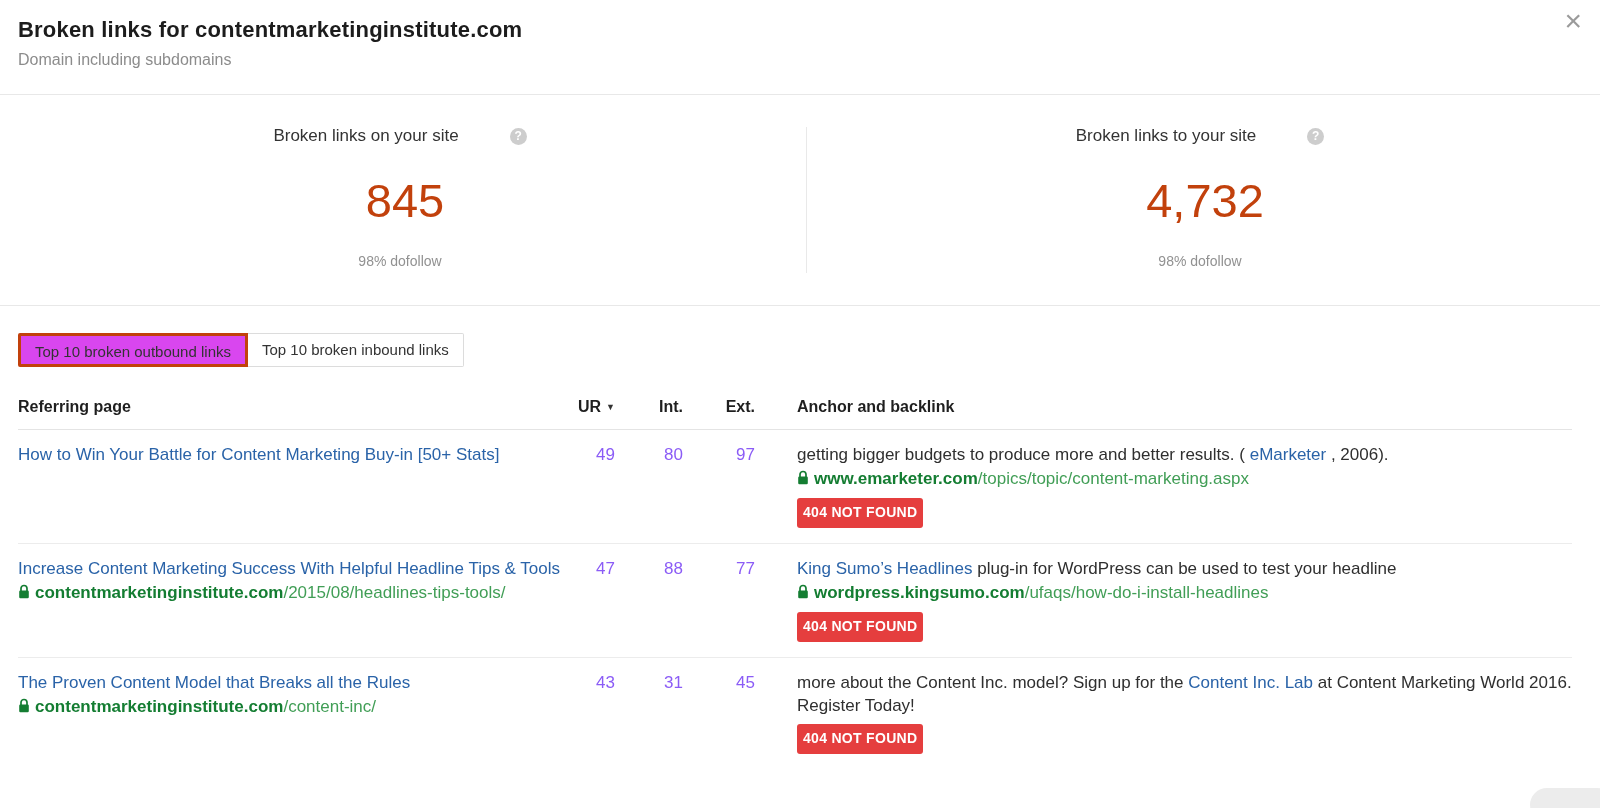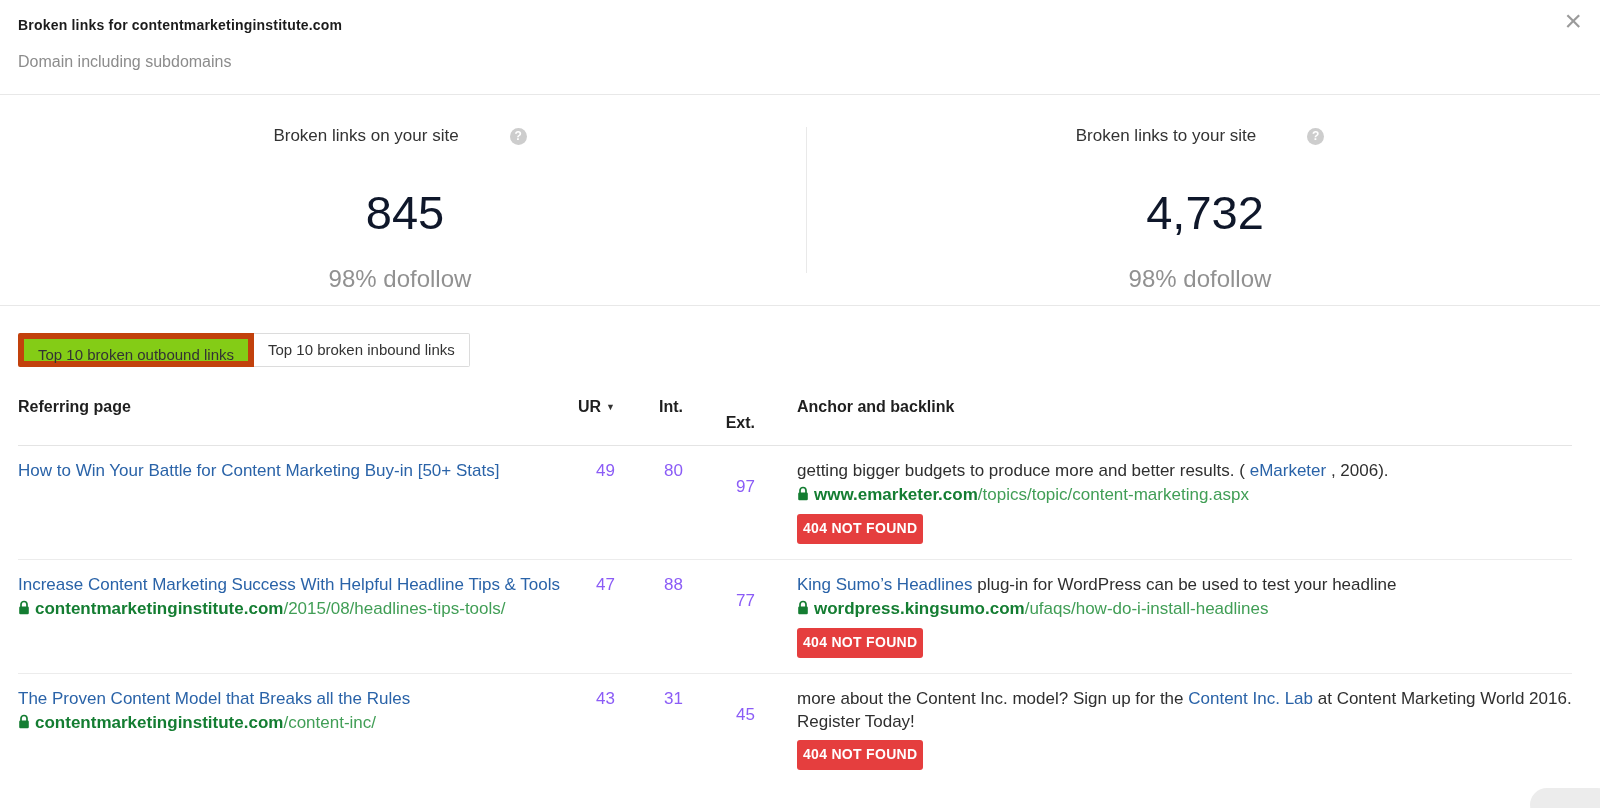--- a/index.html
+++ b/index.html
@@ -1,52 +1,52 @@
 <!DOCTYPE html>
 <html><head>
 <meta charset="utf-8">
 <style>
   * { margin: 0; padding: 0; box-sizing: border-box; }
   html, body { width: 1600px; height: 808px; overflow: hidden; background: #fff;
     font-family: "Liberation Sans", "DejaVu Sans", sans-serif; color: #2b2b2b; }
 
   
   .modal-header { position: relative; height: 95px; padding: 17px 18px 0; border-bottom: 1px solid #e8e8e8; }
-  .modal-title { font-size: 14px; font-weight: 700; color: #1c1c1c; letter-spacing: .2px; }
-  .modal-subtitle { margin-top: 20px; font-size: 16px; color: #8c8c8c; }
+  .modal-title { font-size: 22px; font-weight: 700; color: #1c1c1c; letter-spacing: .2px; }
+  .modal-subtitle { margin-top: 8px; font-size: 16px; color: #8c8c8c; }
   .close-btn { position: absolute; top: 6px; right: 18px; font-size: 30px; color: #9b9b9b;
     background: none; border: none; cursor: pointer; line-height: 1; font-family: inherit; }
 
   
   .stats { position: relative; display: flex; height: 211px; border-bottom: 1px solid #e8e8e8; }
   .stat { flex: 1; text-align: center; padding-top: 31px; }
   .stat-label { font-size: 17px; color: #333; display: inline-flex; align-items: center; gap: 44px; }
   .help-icon { display: inline-block; width: 17px; height: 17px; margin-left: 7px; border-radius: 50%;
     background: #cdcdcd; color: #fff; font-size: 12px; font-weight: 700; line-height: 17px; text-align: center; }
-  .stat-value { margin-top: 39px; font-size: 47px; color: #0f172a; padding-left: 10px; }
-  .stat-detail { margin-top: 25px; font-size: 24px; color: #919191; }
+  .stat-value { margin-top: 27px; font-size: 47px; color: #c2410c; padding-left: 10px; }
+  .stat-detail { margin-top: 25px; font-size: 14px; color: #919191; }
   .stats-divider { position: absolute; left: 806px; top: 32px; bottom: 32px; width: 1px; background: #e9e9e9; }
 
   
   .tabs { display: inline-flex; margin: 27px 0 0 18px; }
   .tab { font-size: 15px; color: #333; line-height: 32px; height: 34px; padding: 0 14px;
     cursor: pointer; white-space: nowrap; }
-  .tab.active { background: #84cc16; border: 6px solid #c2410c; border-radius: 2px 0 0 2px; }
+  .tab.active { background: #d946ef; border: 3px solid #c2410c; border-radius: 2px 0 0 2px; }
   .tab.inactive { background: #fff; border: 1px solid #dcdcdc; border-left: none; border-radius: 0 2px 2px 0; }
 
   
   .table { margin: 0 28px 0 18px; }
   .thead { display: flex; padding: 31px 0 13px; border-bottom: 1px solid #e4e4e4;
     font-size: 16px; font-weight: 700; color: #1f1f1f; }
   .trow { display: flex; padding: 13px 0 15px; border-bottom: 1px solid #ececec; font-size: 17px; line-height: 23px; }
   .trow:last-child { border-bottom: none; }
   .c-ref { width: 545px; word-break: break-all; }
   .c-ur  { width: 52px;  text-align: right; }
   .c-int { width: 68px;  text-align: right; }
-  .c-ext { width: 72px;  text-align: right; margin-top: 16px; }
+  .c-ext { width: 72px;  text-align: right; }
   .c-anchor { flex: 1; margin-left: 42px; color: #2f2f2f; }
   .sort-icon { font-size: 9px; color: #333; margin-left: 5px; vertical-align: 2px; }
   .num { color: #8b5cf6; }
 
   a.blue-link { color: #2a63a8; text-decoration: none; cursor: pointer; }
   .url-line { margin-top: 1px; word-break: break-all; }
   .lock-icon { display: inline-block; vertical-align: -1px; margin-right: 5px; color: #147d32; }
   .url-domain { font-weight: 700; color: #147d32; }
   .url-path { color: #419e56; }
   a.url-link { text-decoration: none; cursor: pointer; }

